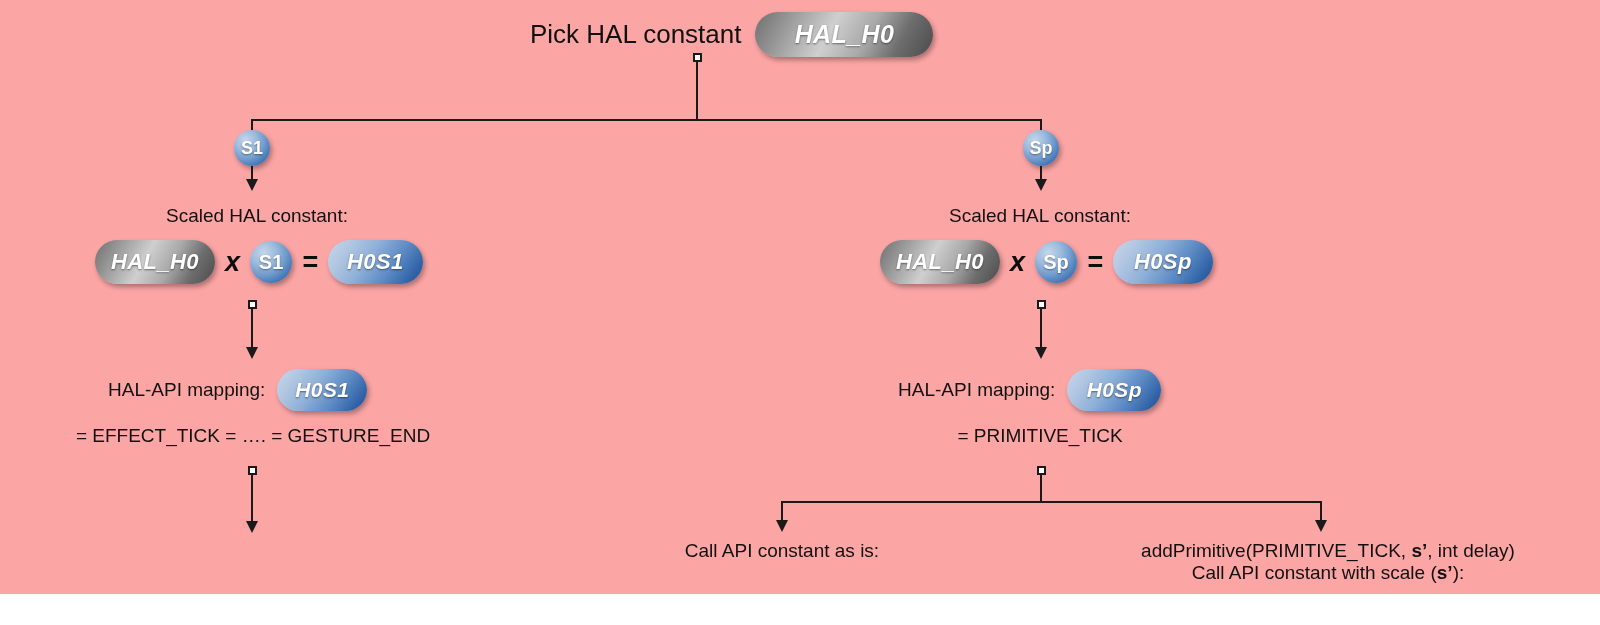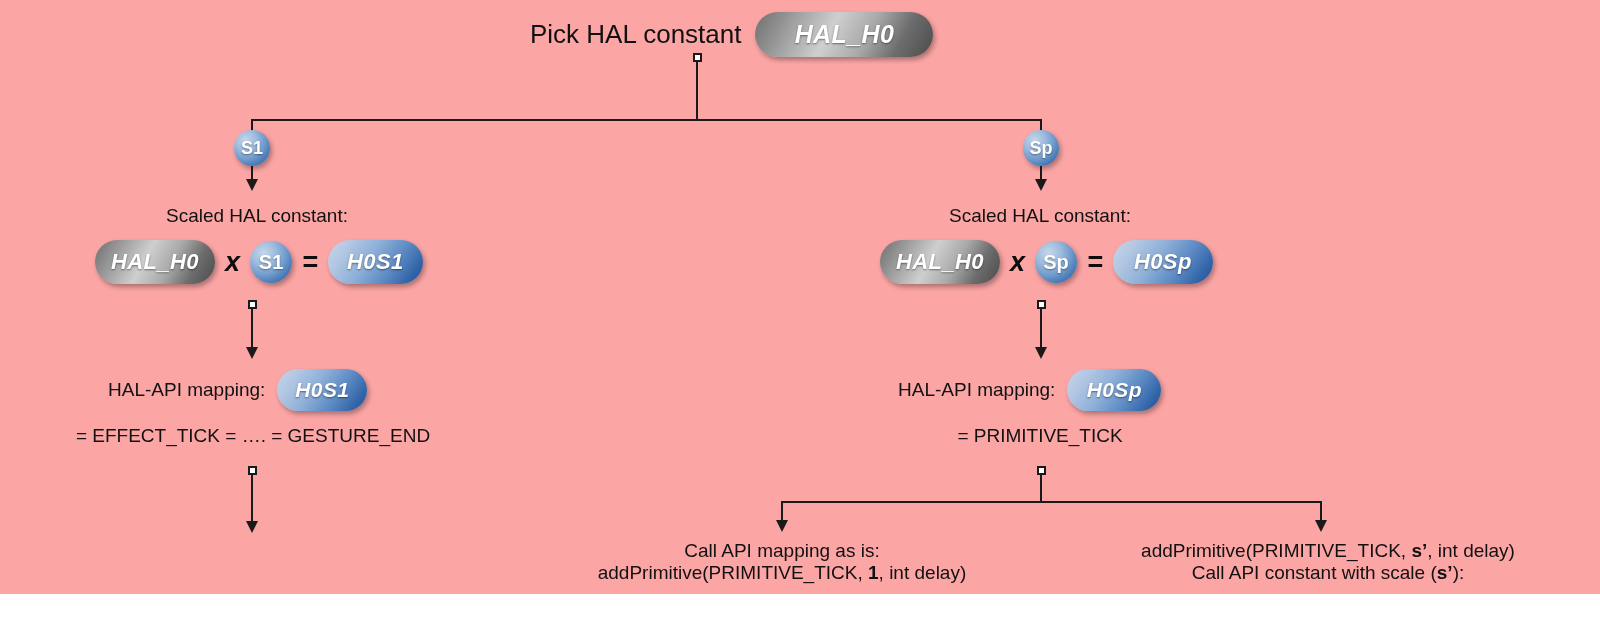--- a/index.html
+++ b/index.html
@@ -170,24 +170,21 @@
 
   <div class="abs sq" style="left:1037px; top:466px;"></div>
   <div class="abs vline" style="left:1040px; top:474px; height:28px;"></div>
   <div class="abs hline" style="left:782px; top:501px; width:539px;"></div>
   <div class="abs vline" style="left:781px; top:501px; height:20px;"></div>
   <div class="abs arrow-hollow" style="left:776px; top:520px;"></div>
   <div class="abs vline" style="left:1320px; top:501px; height:20px;"></div>
   <div class="abs arrow-hollow" style="left:1315px; top:520px;"></div>
 
   <div class="abs txt txt-center" style="left:530px; top:540px; width:504px;">
-    <div>Call API mapping as is:</div>
-    <div>
-      <span>addPrimitive(PRIMITIVE_TICK, </span><span class="bold">1</span><span>, int delay)</span>
-    </div>
+    <div>Call API constant as is:</div>
   </div>
 
   <div class="abs txt txt-center" style="left:1068px; top:540px; width:520px;">
     <div>
       <span>addPrimitive(PRIMITIVE_TICK, </span><span class="bold">s’</span><span>, int delay)</span>
     </div>
     <div>
       <span>Call API constant with scale (</span><span class="bold">s’</span><span>):</span>
     </div>
   </div>

